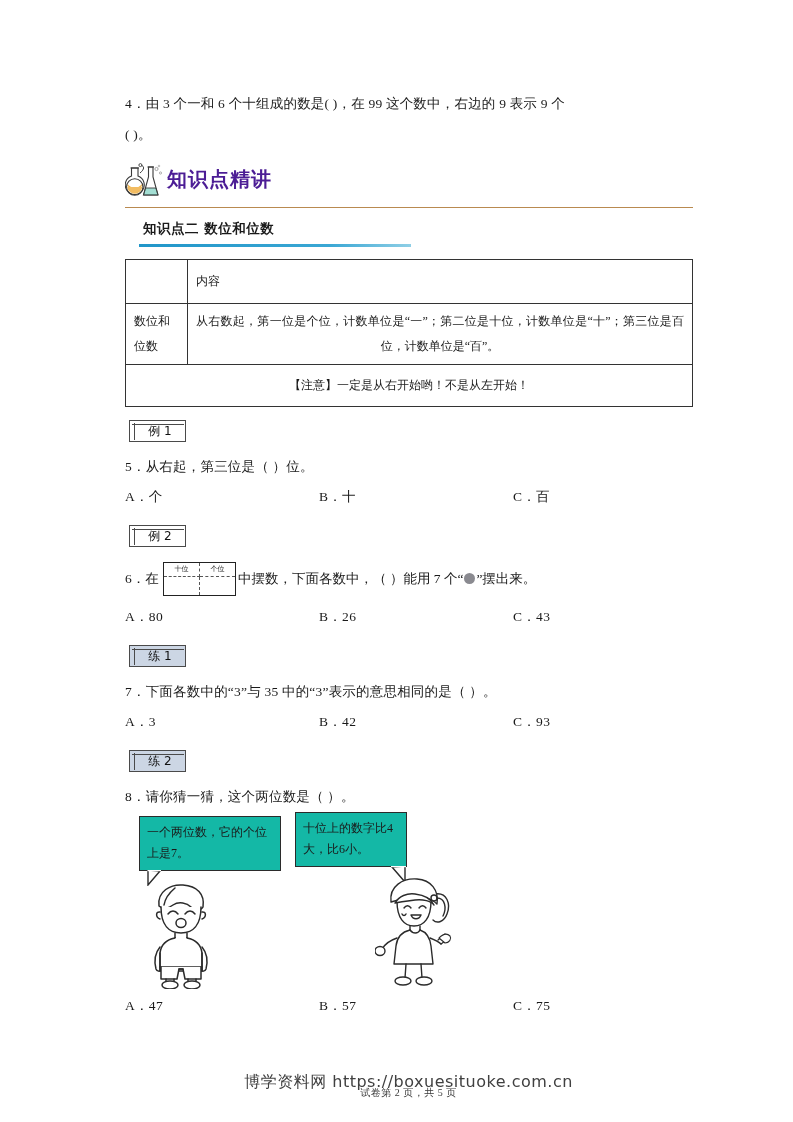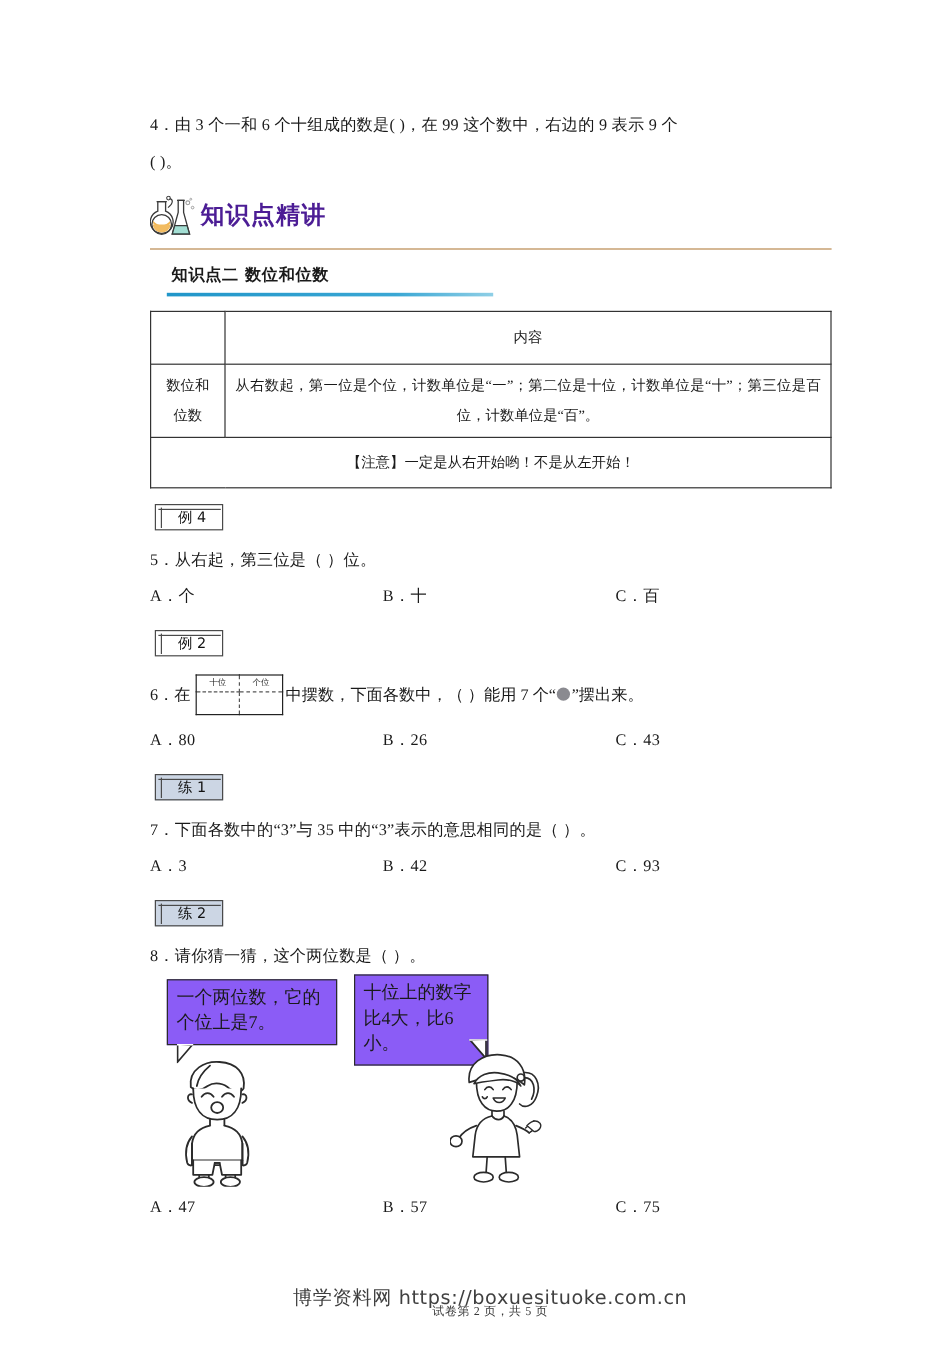--- a/index.html
+++ b/index.html
@@ -91,27 +91,26 @@
     table-layout: fixed;
   }
   table.kt td {
     border: 1.1px solid #333;
     font-size: 12px;
     line-height: 25px;
     padding: 5px 8px;
     vertical-align: middle;
   }
   td.kt-head {
-    text-align: center;
+    text-align: left;
     height: 44px;
     font-size: 12.5px;
   }
   td.kt-rowlabel {
     width: 62px;
-    text-align: center;
     line-height: 26px;
   }
   td.kt-body {
     text-align: justify;
     text-align-last: center;
     line-height: 26px;
     padding: 7px 9px;
   }
   td.kt-note {
     text-align: center;
@@ -207,22 +206,22 @@
 
   
   .bubble-area {
     position: relative;
     height: 175px;
     margin-top: 4px;
   }
   .bubble {
     position: absolute;
     border: 1.4px solid #2b2b2b;
-    background: #8b5cf6;
-    font-size: 15px;
+    background: #14b8a6;
+    font-size: 12px;
     line-height: 21px;
     padding: 5px 7px 6px 7px;
     font-family: "Liberation Serif", "DejaVu Serif", serif;
   }
   .bubble.left  { left: 14px;  top: 0; width: 142px; }
   .bubble.right { left: 170px; top: -4px; width: 112px; }
   .tail { position: absolute; }
 
   .kid { position: absolute; }
 
@@ -299,21 +298,21 @@
         <td class="kt-rowlabel">数位和位数</td>
         <td class="kt-body">从右数起，第一位是个位，计数单位是“一”；第二位是十位，计数单位是“十”；第三位是百位，计数单位是“百”。</td>
       </tr>
       <tr>
         <td class="kt-note" colspan="2">【注意】一定是从右开始哟！不是从左开始！</td>
       </tr>
     </tbody>
       </table>
 
     <div>
-      <div class="badge">例 4</div>
+      <div class="badge">例 1</div>
       <div class="qline">5．从右起，第三位是（    ）位。</div>
       <div class="options">
         <span class="opt a">A．个</span>
         <span class="opt b">B．十</span>
         <span class="opt c">C．百</span>
       </div>
     </div>
 
     <div>
       <div class="badge">例 2</div>

